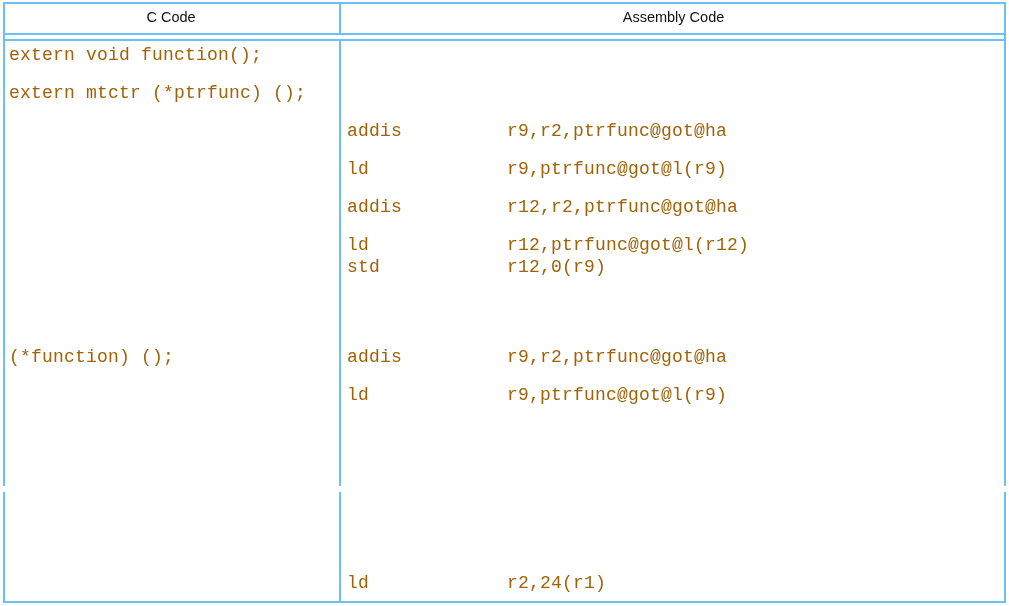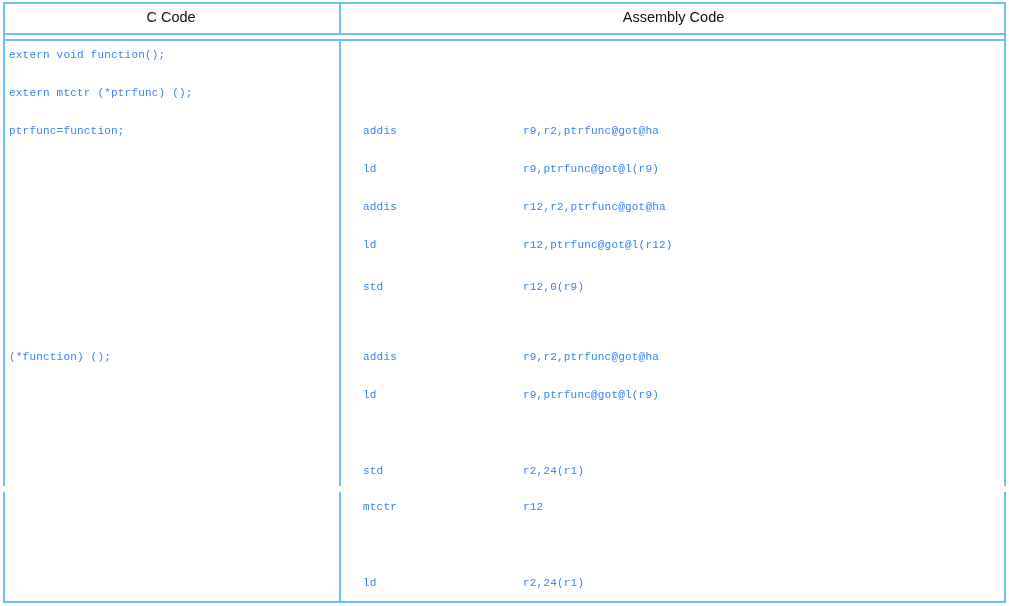--- a/index.html
+++ b/index.html
@@ -67,35 +67,35 @@
     top: 39px;
     width: 1003px;
     height: 562px;
   }
 
   .code-cell {
     position: absolute;
     top: 0;
     height: 562px;
     font-family: "Liberation Mono", "DejaVu Sans Mono", monospace;
-    font-size: 11px;
-    color: #3b82f6;
+    font-size: 18px;
+    color: #a16207;
   }
   .code-cell.c-col   { left: 0px;   width: 336px; }
   .code-cell.asm-col { left: 338px; width: 665px; }
 
   .code-line {
     position: absolute;
     left: 6px;
     height: 20px;
     line-height: 20px;
     white-space: pre;
     letter-spacing: 0.2px;
   }
-  .code-cell.asm-col .code-line { left: 6px; margin-left: 16px; }
+  .code-cell.asm-col .code-line { left: 6px; }
 
   .mnemonic {
     display: inline-block;
     width: 160px;
     white-space: pre;
   }
   .operand {
     display: inline-block;
     white-space: pre;
   }
@@ -128,33 +128,30 @@
     <div class="header-row">
       <div class="header-cell asm-col">Assembly Code</div>
       <div class="header-cell c-col">C Code</div>
     </div>
 
     <div class="body-area">
 
       <div class="code-cell c-col" id="c-code-cell">
           <div class="code-line" style="top: 4px;">extern void function();</div>
           <div class="code-line" style="top: 42px;">extern mtctr (*ptrfunc) ();</div>
-          <div class="code-line" style="top: 80px;">ptrfunc=function;</div>
           <div class="code-line" style="top: 306px;">(*function) ();</div>
         </div>
 
       <div class="code-cell asm-col" id="asm-code-cell">
           <div class="code-line" style="top: 80px;"><span class="mnemonic">addis</span><span class="operand">r9,r2,ptrfunc@got@ha</span></div>
           <div class="code-line" style="top: 118px;"><span class="mnemonic">ld</span><span class="operand">r9,ptrfunc@got@l(r9)</span></div>
           <div class="code-line" style="top: 156px;"><span class="mnemonic">addis</span><span class="operand">r12,r2,ptrfunc@got@ha</span></div>
           <div class="code-line" style="top: 194px;"><span class="mnemonic">ld</span><span class="operand">r12,ptrfunc@got@l(r12)</span></div>
-          <div class="code-line" style="top: 236px; font-family: Liberation Mono, monospace;"><span class="mnemonic">std</span><span class="operand">r12,0(r9)</span></div>
+          <div class="code-line" style="top: 216px; font-family: Liberation Mono, monospace;"><span class="mnemonic">std</span><span class="operand">r12,0(r9)</span></div>
           <div class="code-line" style="top: 306px;"><span class="mnemonic">addis</span><span class="operand">r9,r2,ptrfunc@got@ha</span></div>
           <div class="code-line" style="top: 344px;"><span class="mnemonic">ld</span><span class="operand">r9,ptrfunc@got@l(r9)</span></div>
-          <div class="code-line" style="top: 420px;"><span class="mnemonic">std</span><span class="operand">r2,24(r1)</span></div>
-          <div class="code-line" style="top: 456px;"><span class="mnemonic">mtctr</span><span class="operand">r12</span></div>
           <div class="code-line" style="top: 532px;"><span class="mnemonic">ld</span><span class="operand">r2,24(r1)</span></div>
         </div>
 
     </div>
 
   </div>
 </div>
 
 </body></html>

